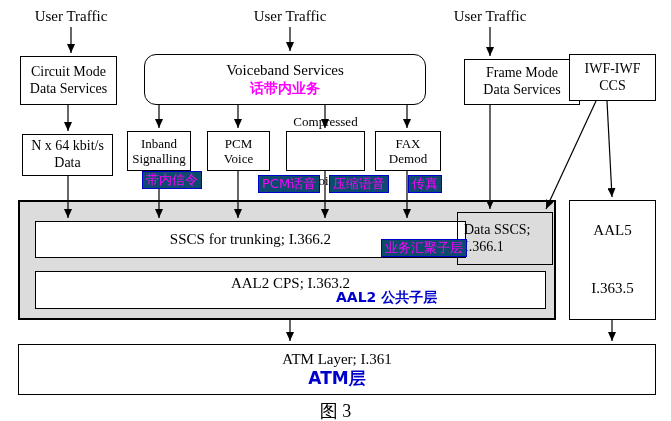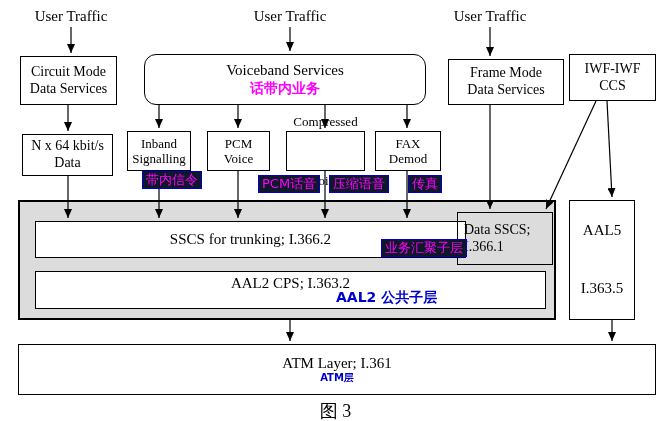--- a/index.html
+++ b/index.html
@@ -7,21 +7,21 @@
           font-family:"Liberation Serif","DejaVu Serif",serif;color:#000;overflow:hidden;}
   .toplabel{position:absolute;font-size:15px;text-align:center;}
   .box{position:absolute;border:1px solid #000;background:#fff;display:flex;flex-direction:column;
        align-items:center;justify-content:center;text-align:center;font-size:14px;line-height:1.18;
        box-sizing:border-box;}
   .box.small{font-size:13px;}
   .rounded{border-radius:12px;}
   .nobg{background:transparent;margin-left:7px;}
   .leftalign{align-items:flex-start;padding-left:6px;text-align:left;}
   .gray{position:absolute;background:var(--gray-fill,#dcdcdc);border:2px solid #000;box-sizing:border-box;}
-  .tag{position:absolute;border:1px solid var(--blue,#0000cc);background:#0f172a;color:var(--magenta,#f0f);
+  .tag{position:absolute;border:1px solid var(--blue,#0000cc);background:#0c4a6e;color:var(--magenta,#f0f);
        font-size:13px;line-height:16px;padding:0 3px;white-space:nowrap;
        font-family:"DejaVu Sans","Liberation Sans",sans-serif;}
   .magenta{color:var(--magenta,#f0f);font-weight:bold;font-family:"DejaVu Sans","Liberation Sans",sans-serif;font-size:14px;}
   .blue{color:var(--blue,#0000cc);font-weight:bold;font-family:"DejaVu Sans","Liberation Sans",sans-serif;font-size:14px;}
   .t15{font-size:15px;}
   .cps-title{display:block;margin-top:3px;font-size:15px;}
   .cps-label{position:absolute;left:300px;top:17px;}
   .arrows{position:absolute;left:0;top:0;pointer-events:none;}
   .arrows line{stroke:#000;stroke-width:1.2;}
   .caption{position:absolute;font-size:18px;text-align:center;}
@@ -38,21 +38,21 @@
   <div class="box" style="left:20px;top:56px;width:97px;height:49px;">
     <span>Circuit Mode</span>
     <span>Data Services</span>
   </div>
 
   <div class="box rounded" style="left:144px;top:54px;width:282px;height:51px;">
     <span class="t15">Voiceband Services</span>
     <span class="magenta">话带内业务</span>
   </div>
 
-  <div class="box" style="left:448px;top:59px;width:116px;height:46px;">
+  <div class="box" style="left:464px;top:59px;width:116px;height:46px;">
     <span>Frame Mode</span>
     <span>Data Services</span>
   </div>
 
   <div class="box" style="left:569px;top:54px;width:87px;height:47px;">
     <span>IWF-IWF</span>
     <span>CCS</span>
   </div>
 
   <div class="box" style="left:22px;top:134px;width:91px;height:42px;">
@@ -89,28 +89,28 @@
   <div class="box nobg leftalign" style="left:450px;top:212px;width:96px;height:53px;">
     <span>Data SSCS;</span>
     <span>I.366.1</span>
   </div>
 
   <div class="box" style="left:35px;top:271px;width:511px;height:38px;justify-content:flex-start;">
     <span class="cps-title">AAL2 CPS;  I.363.2</span>
     <span class="blue cps-label">AAL2 公共子层</span>
   </div>
 
-  <div class="box t15" style="left:569px;top:200px;width:66px;height:120px;gap:40px;">
+  <div class="box t15" style="left:569px;top:200px;width:87px;height:120px;gap:40px;">
     <span>AAL5</span>
     <span>I.363.5</span>
   </div>
 
   <div class="box t15" style="left:18px;top:344px;width:638px;height:51px;">
     <span>ATM Layer; I.361</span>
-    <span class="blue" style="font-size:10px;">ATM层</span>
+    <span class="blue" style="font-size:17px;">ATM层</span>
   </div>
 
   <svg class="arrows" width="671" height="421" viewBox="0 0 671 421">
     <defs>
       <marker id="ah" viewBox="0 0 10 8" refX="9" refY="4" markerWidth="10" markerHeight="8" orient="auto" markerUnits="userSpaceOnUse">
         <path d="M0,0 L9,4 L0,8 Z" fill="#000"></path>
       </marker>
     </defs>
     <line x1="71" y1="27" x2="71" y2="53" marker-end="url(#ah)"></line>
     <line x1="290" y1="27" x2="290" y2="51" marker-end="url(#ah)"></line>

